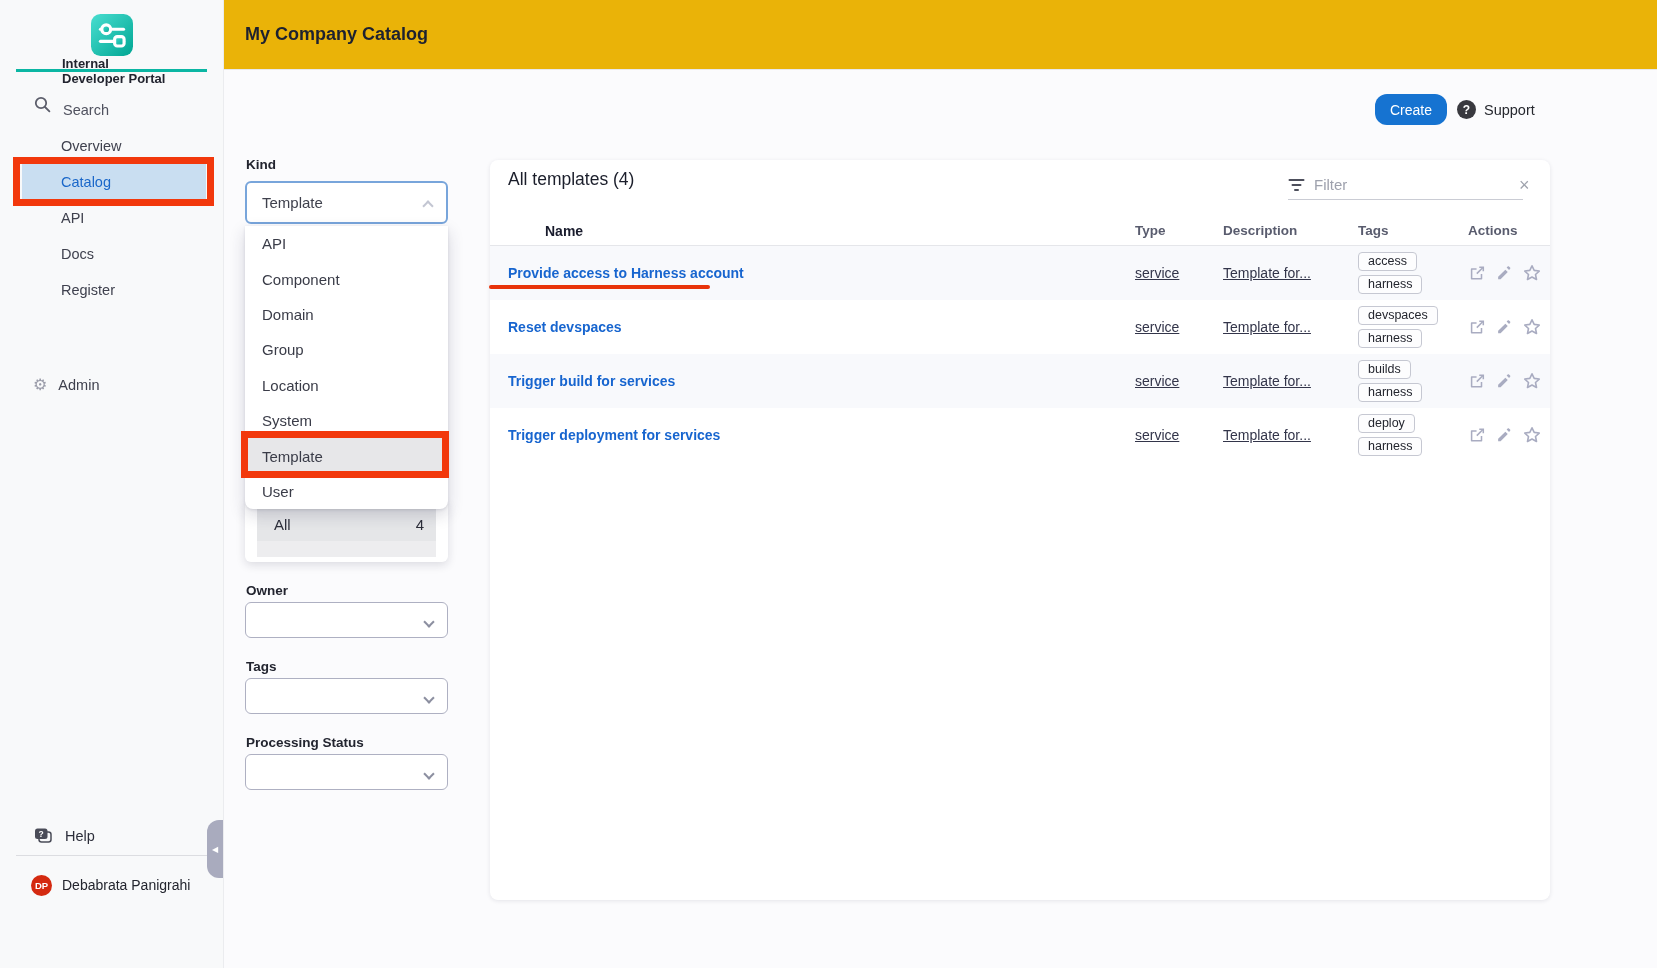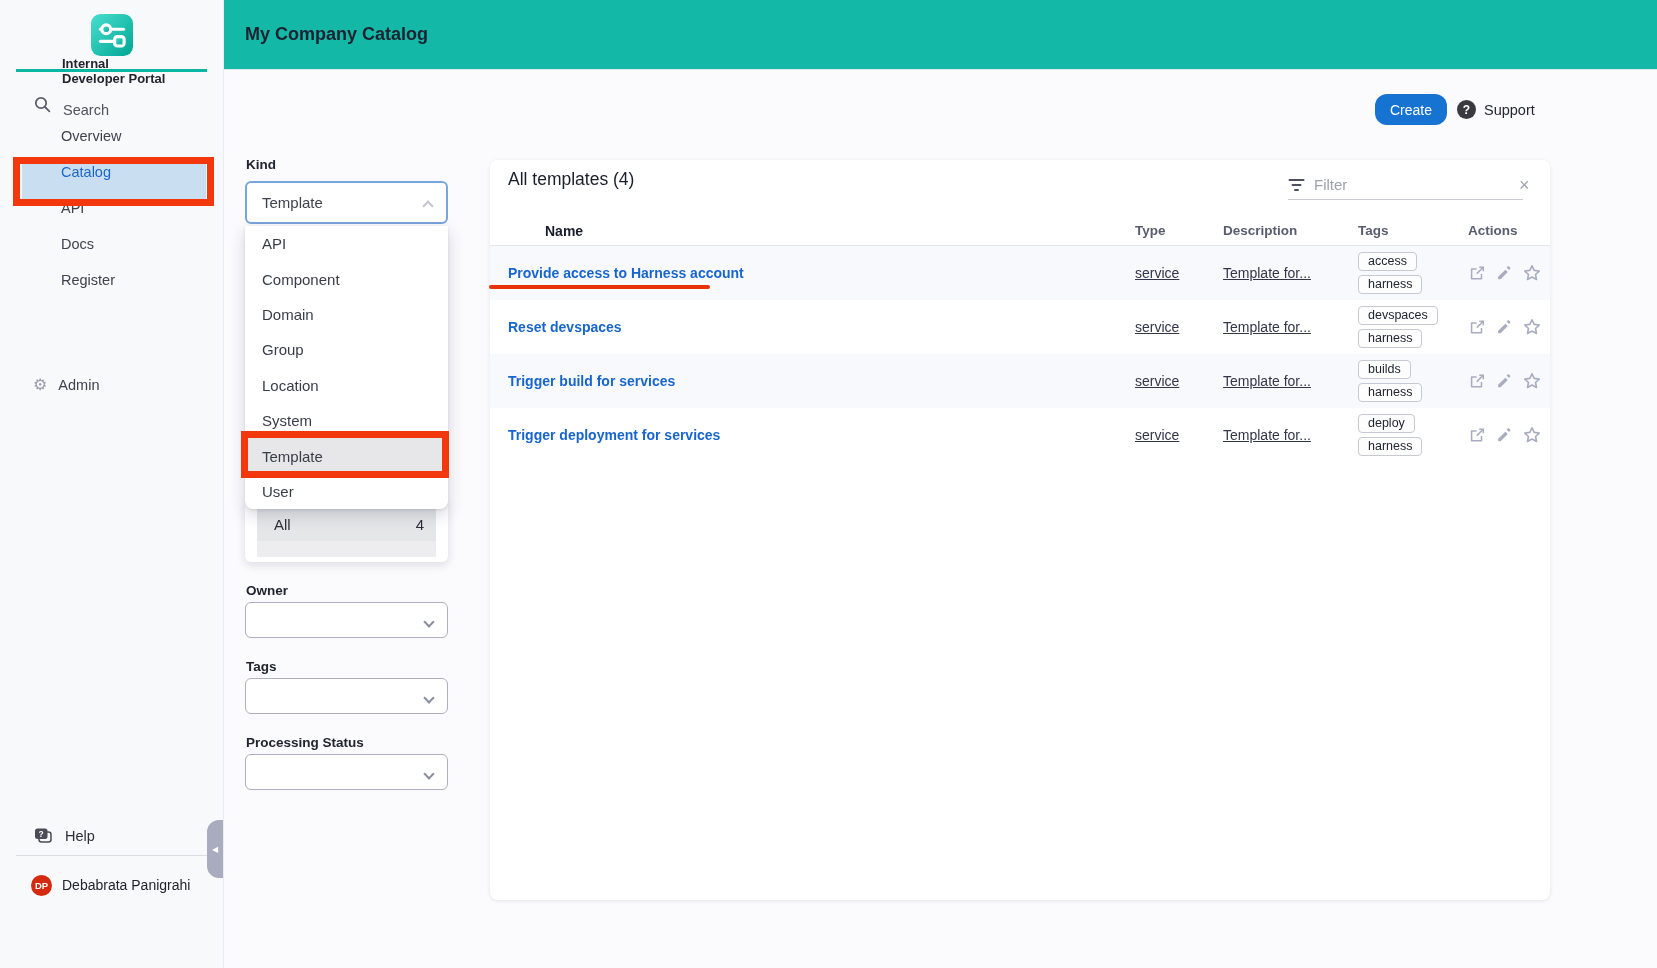--- a/index.html
+++ b/index.html
@@ -11,37 +11,37 @@
   .sidebar { position:absolute; left:0; top:0; width:224px; height:968px; background:#f8f9fa; border-right:1px solid #ebecef; z-index:20; }
   .logo-row { position:absolute; left:16px; top:14px; width:192px; height:44px; display:flex; align-items:center;flex-direction:column; }
   .logo-badge { width:42px; height:42px; flex:0 0 42px; }
   .logo-title { margin-left:8px; font-size:13px; font-weight:700; color:#22242f; line-height:15px; width:108px; }
   .grid-icon { margin-left:auto; width:20px; height:20px; background-image:radial-gradient(circle, #7f8290 1.7px, transparent 2px); background-size:7px 7px; background-position:1px 1px; cursor:pointer; }
   .teal-divider { position:absolute; left:16px; top:69px; width:191px; height:3px; background:#0bb6a3; }
   .search-row { position:absolute; left:0; top:90px; width:224px; height:28px; display:flex; align-items:center; color:#50525f; font-size:14.5px; cursor:pointer; }
   .search-row svg { margin-left:34px; }
   .search-row span.lbl { margin-left:12px;margin-top:12px; }
   .nav { position:absolute; left:0; top:128px; width:224px; }
-  .nav-item { height:36px; margin:0 18px 0 22px; display:flex; align-items:flex-start; padding-left:39px; font-size:14.5px; color:#3f414e; cursor:pointer; }
+  .nav-item { height:36px; margin:0 18px 0 22px; display:flex; align-items:center; padding-left:39px; font-size:14.5px; color:#3f414e; cursor:pointer; }
   .nav-item.active { background:#c9def1; color:#1a67c9; }
   .admin-row { position:absolute; left:0; top:371px; width:224px; height:28px; display:flex; align-items:center; cursor:pointer; font-size:14.5px; color:#3f414e; }
   .admin-row .gear { margin-left:33px; font-size:16px; color:#9b9daa; line-height:1; }
   .admin-row span.lbl { margin-left:11px; }
   .side-divider { position:absolute; left:16px; bottom:112px; width:191px; height:1px; background:#dcdde1; }
   .help-row { position:absolute; left:0; top:822px; width:200px; height:28px; display:flex; align-items:center; cursor:pointer; font-size:14.5px; color:#2c2e3a; }
   .help-row svg { margin-left:33px; }
   .help-row span.lbl { margin-left:12px; }
   .user-row { position:absolute; left:0; top:871px; width:224px; height:28px; display:flex; align-items:center; cursor:pointer; font-size:14px; color:#23252e; }
   .avatar { margin-left:31px; width:21px; height:21px; border-radius:50%; background:#d42a10; color:#fff; font-size:9.5px; font-weight:700; display:flex; align-items:center; justify-content:center; }
   .user-row span.name { margin-left:10px; }
   .collapse-handle { position:absolute; right:0; top:820px; width:16px; height:58px; background:#a9abbe; border-radius:12px 0 0 12px; display:flex; align-items:center; justify-content:center; cursor:pointer; }
   .collapse-handle .tri { color:#ffffff; font-size:8px; }
 
   
-  .topbar { position:absolute; left:224px; top:0; width:1433px; height:70px; background:#14b8a6; border-bottom:1px solid #e7e8ec; z-index:5; }
+  .topbar { position:absolute; left:224px; top:0; width:1433px; height:70px; background:#eab308; border-bottom:1px solid #e7e8ec; z-index:5; }
   .page-title { position:absolute; left:21px; top:24px; font-size:18px; font-weight:700; color:#1d2130; }
 
   
   .content { position:absolute; left:224px; top:70px; width:1433px; height:898px; }
   .create-btn { position:absolute; left:1151px; top:24px; height:31px; padding:0 15px; background:#1673d1; color:#fff; font-size:14px; border:none; border-radius:12px; cursor:pointer; font-family:"Liberation Sans", sans-serif; }
   .support { position:absolute; left:1233px; top:24px; height:31px; display:flex; align-items:center; gap:8px; cursor:pointer; }
   .support .qcircle { width:19px; height:19px; border-radius:50%; background:#39393f; color:#fff; font-size:12px; font-weight:700; display:flex; align-items:center; justify-content:center; }
   .support .lbl { font-size:14.5px; color:#26282f; }
 
   

